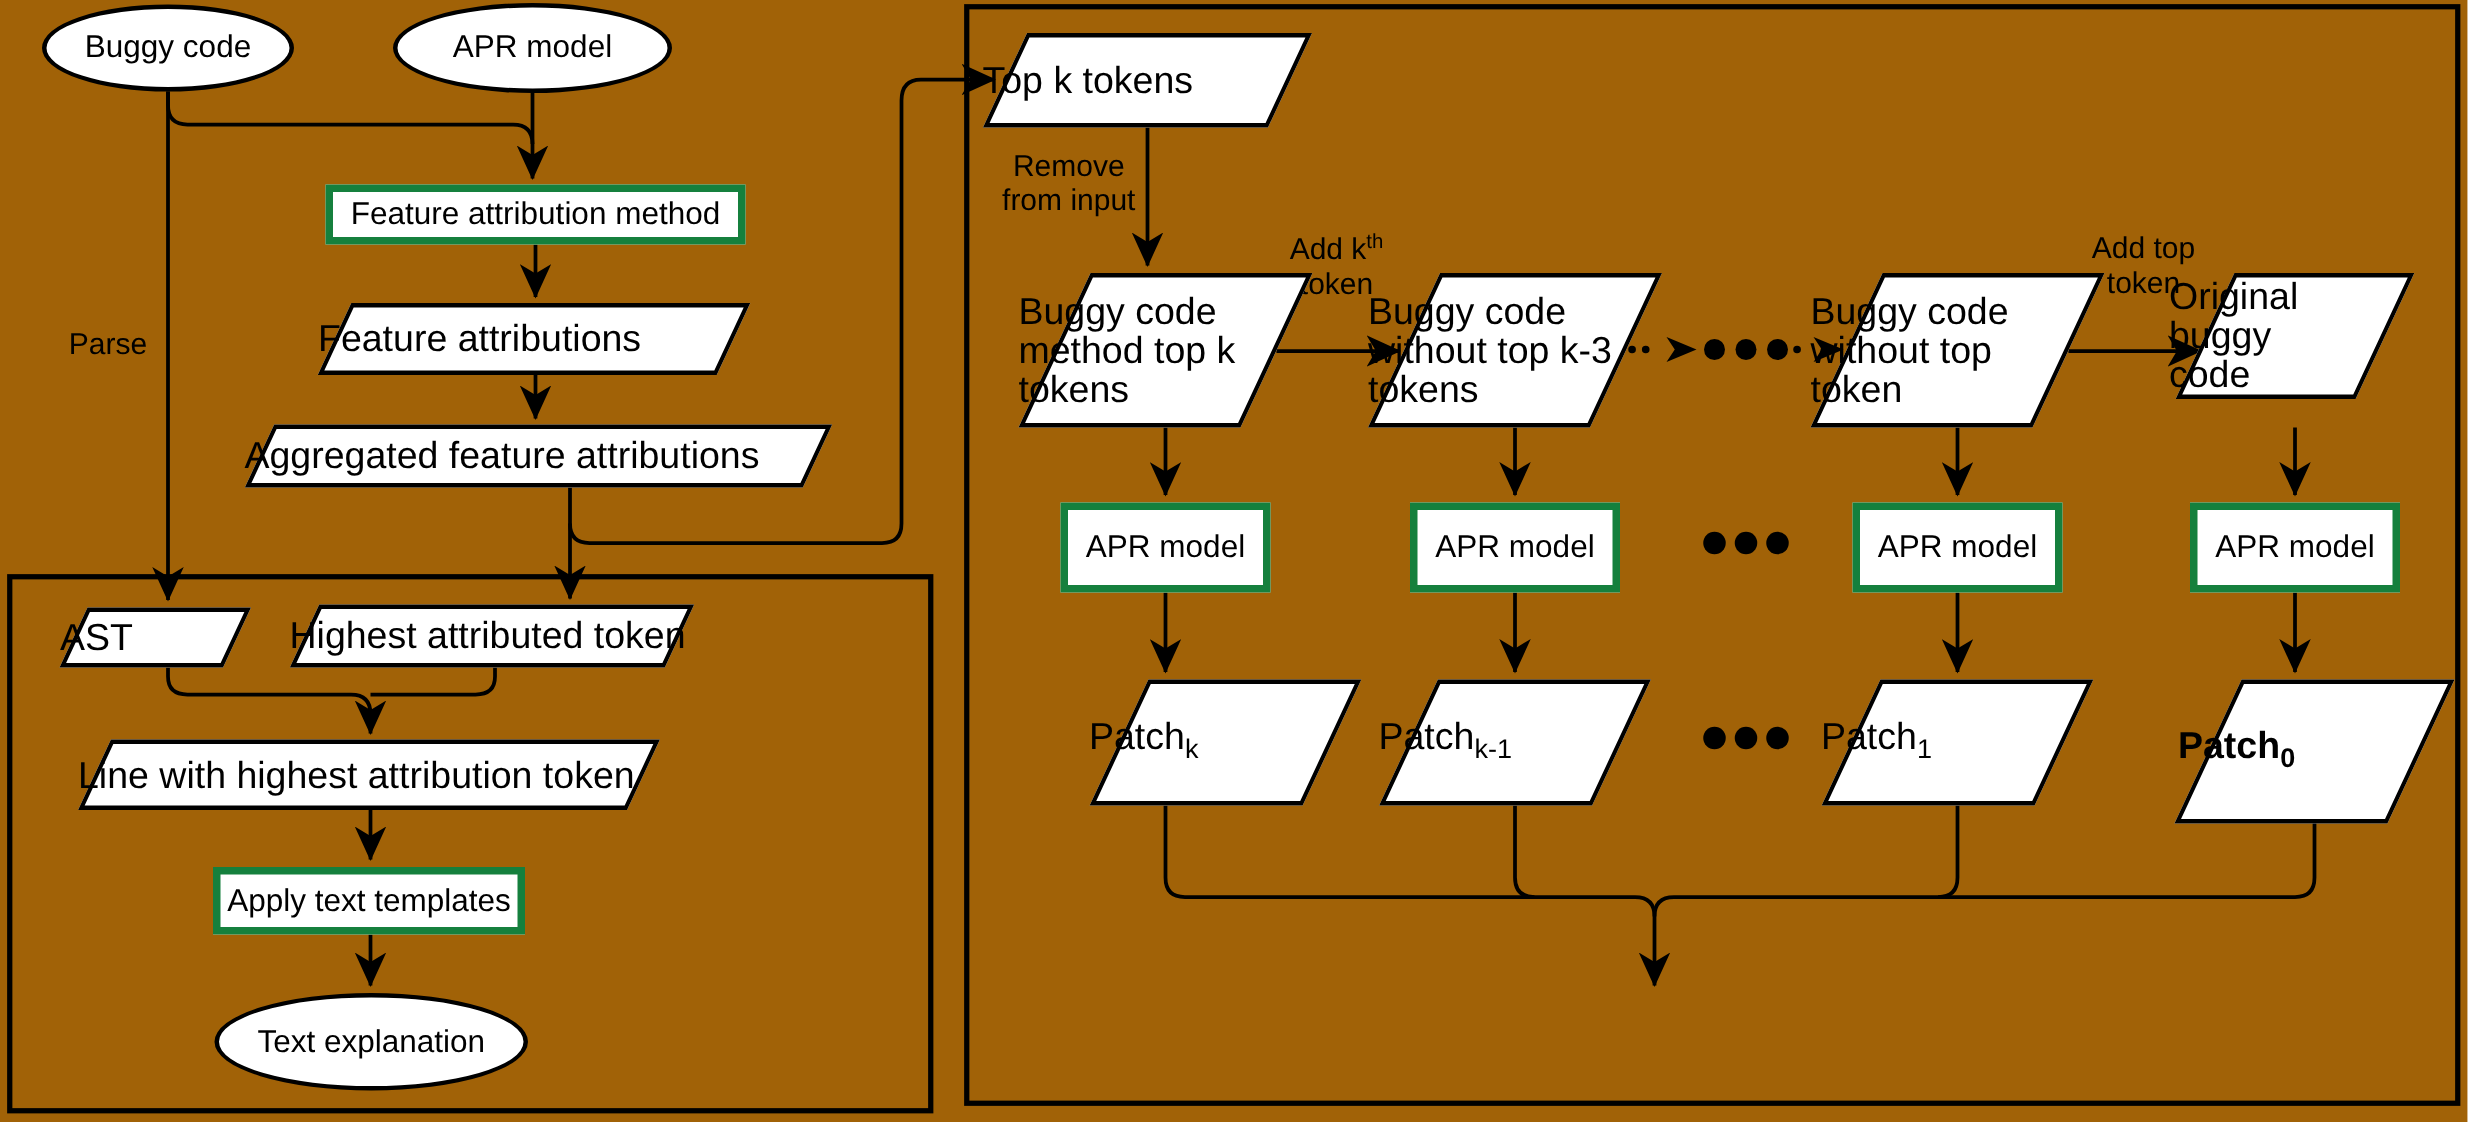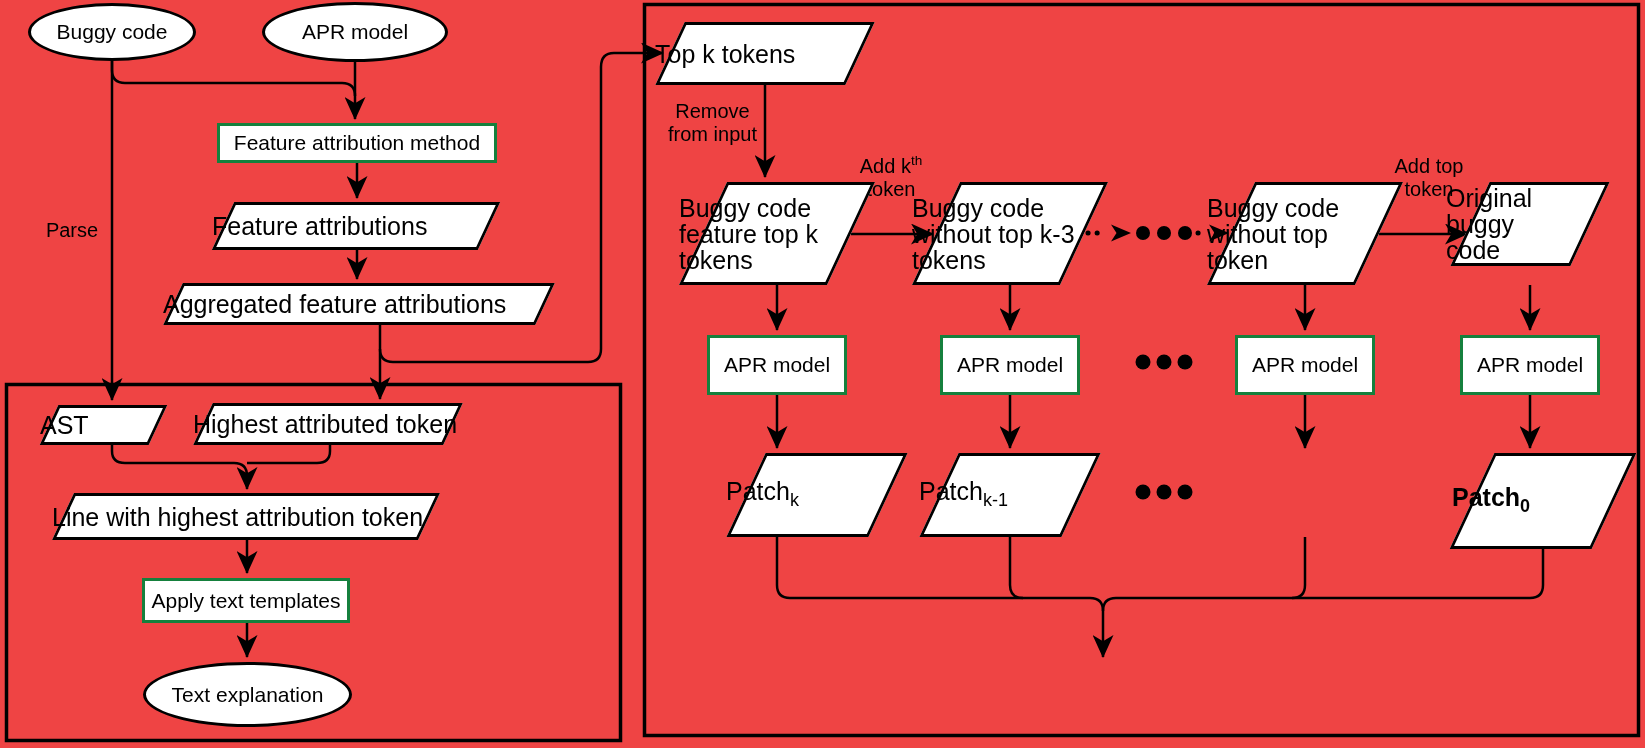--- a/index.html
+++ b/index.html
@@ -1,29 +1,29 @@
 <!DOCTYPE html>
 <html><head>
 <meta charset="utf-8">
 <style>
   html,body { margin:0; padding:0; background:#ffffff; }
   #canvas {
-    position:relative; width:1645px; height:748px; background:#ef4444;
+    position:relative; width:1645px; height:748px; background:#a16207;
     font-family:"Liberation Sans","DejaVu Sans",sans-serif; color:#000;
     overflow:hidden;
   }
   #wires { position:absolute; left:0; top:0; width:1645px; height:748px; }
   .shape { position:absolute; box-sizing:border-box; }
   .ellipse {
     border:3px solid #000; border-radius:50%; background:#fff;
     display:flex; align-items:center; justify-content:center; text-align:center;
     font-size:21px;
   }
   .rectn {
-    border:3px solid #15803d; background:#fff;
+    border:5px solid #15803d; background:#fff;
     display:flex; align-items:center; justify-content:center; text-align:center;
     font-size:21px;
   }
   .pgram { position:absolute; }
   .pgram .skin {
     position:absolute; top:0; bottom:0; left:var(--inset); right:var(--inset);
     border:3px solid #000; background:#fff; transform:skewX(-25deg);
   }
   .pgram .lbl {
     position:absolute; inset:0; display:flex; flex-direction:column;
@@ -180,21 +180,21 @@
 
   <div class="freelabel" style="left:1383px; top:155px; width:92px;">
     <div>Add top</div>
     <div>token</div>
   </div>
 
   <div class="pgram" style="left:679px; top:182px; width:196px; height:103px; --inset:24px;">
     <div class="skin"></div>
     <div class="lbl">
       <div>Buggy code</div>
-      <div>feature top k</div>
+      <div>method top k</div>
       <div>tokens</div>
     </div>
   </div>
 
   <div class="pgram" style="left:912px; top:182px; width:196px; height:103px; --inset:24px;">
     <div class="skin"></div>
     <div class="lbl">
       <div>Buggy code</div>
       <div>without top k-3</div>
       <div>tokens</div>
@@ -237,20 +237,26 @@
     <div class="lbl">
         <div><span>Patch</span><sub class="patchsub">k</sub></div>
       </div>
   </div>
   <div class="pgram" style="left:919px; top:453px; width:182px; height:84px; --inset:20px;">
     <div class="skin"></div>
     <div class="lbl">
         <div><span>Patch</span><sub class="patchsub">k-1</sub></div>
       </div>
   </div>
+  <div class="pgram" style="left:1214px; top:453px; width:182px; height:84px; --inset:20px;">
+    <div class="skin"></div>
+    <div class="lbl">
+        <div><span>Patch</span><sub class="patchsub">1</sub></div>
+      </div>
+  </div>
   <div class="pgram" style="left:1452px; top:453px; width:182px; height:96px;font-weight:bold; --inset:20px;">
     <div class="skin"></div>
     <div class="lbl">
         <div><span>Patch</span><sub class="patchsub">0</sub></div>
       </div>
   </div>
 
 
 </div>
 

